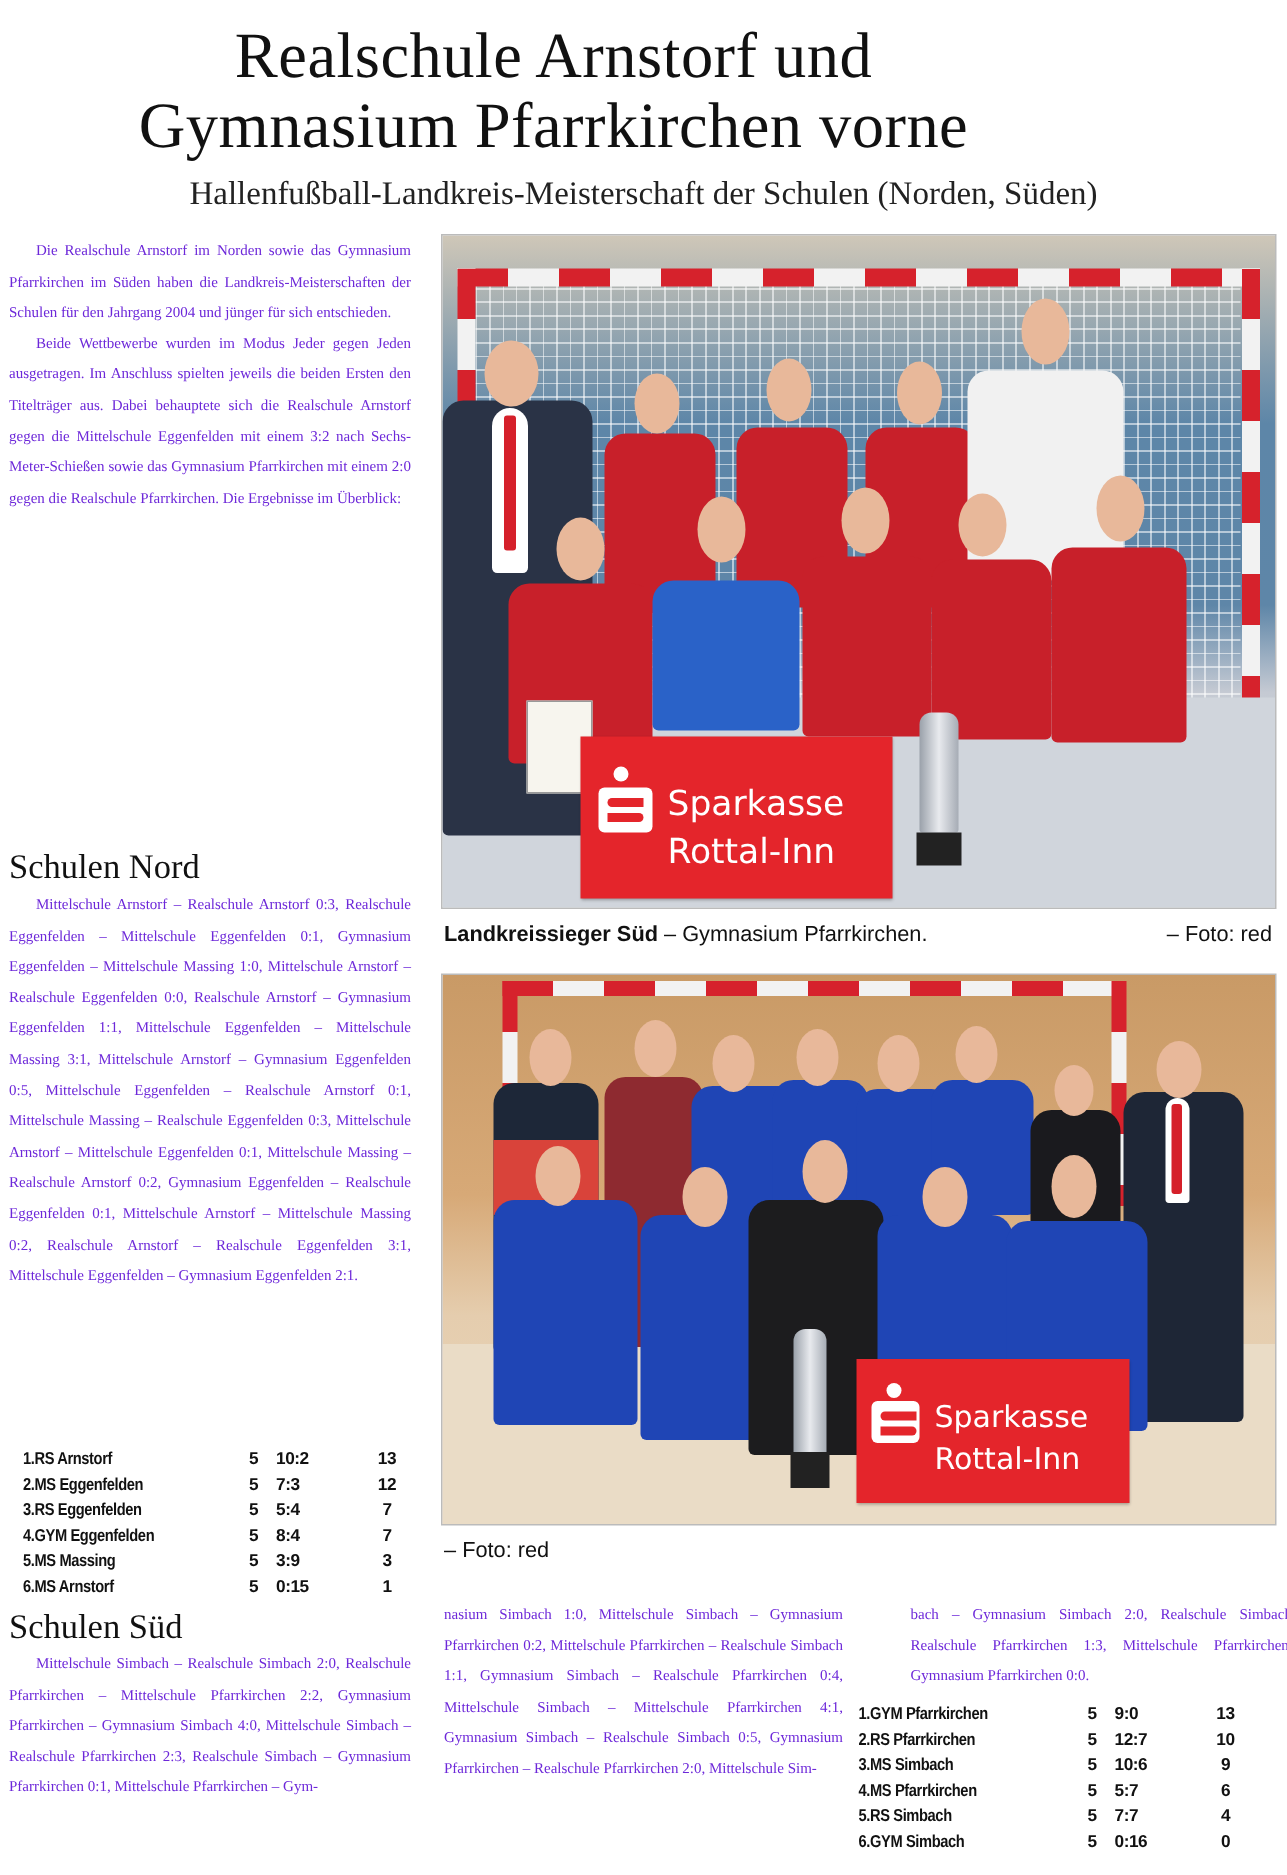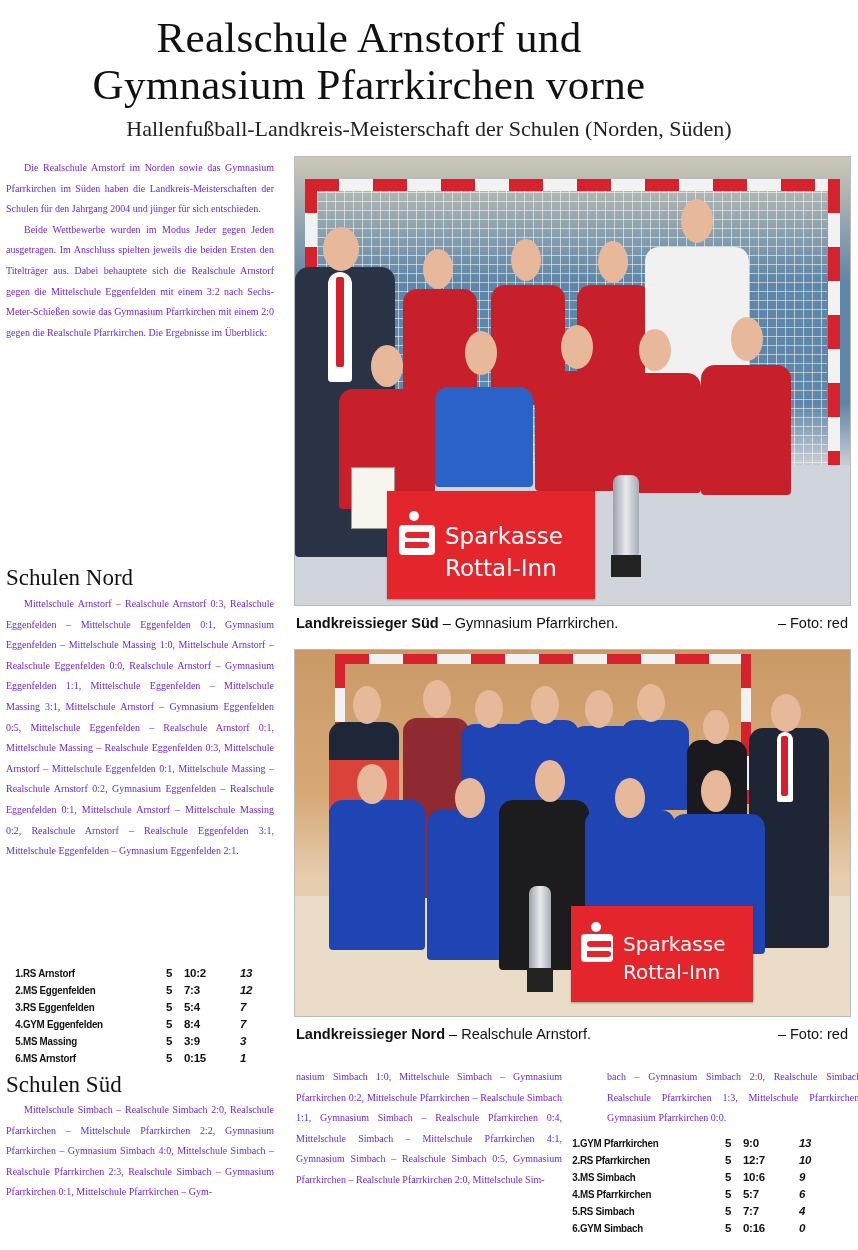--- a/index.html
+++ b/index.html
@@ -30,21 +30,21 @@
     position: absolute; font-family: "Liberation Serif", serif; font-size: 23px; line-height: 26px; color: #111;
   }
   .sh-nord { left: 6px; top: 565px; }
   .sh-sued { left: 6px; top: 1072px; }
 
   .standings { position: absolute; font-family: "Liberation Sans", sans-serif; font-weight: bold; font-size: 11.5px; line-height: 17px; color: #111; letter-spacing: -0.3px; }
   .standings .row { display: flex; height: 17px; }
   .standings .team { width: 148px; padding-left: 11px; transform: scaleX(0.85); transform-origin: left; white-space: nowrap; }
   .standings .games { width: 30px; text-align: center; }
   .standings .goals { width: 56px; text-align: left; }
-  .standings .pts { width: 36px; text-align: left; font-style: italic; }
+  .standings .pts { width: 36px; text-align: center; }
   .st-nord { left: 6px; top: 965px; width: 270px; }
   .st-sued { left: 563px; top: 1135px; width: 272px; }
   .st-sued .team { width: 150px; }
 
   .photo { position: absolute; overflow: hidden; border: 1px solid #bbb; }
   .photo1 { left: 294px; top: 156px; width: 557px; height: 450px; background: linear-gradient(180deg, #cfc7b8 0%, #5d86a8 28%, #5e86a8 55%, #c5cad3 68%, #d5d9df 100%); }
   .photo2 { left: 294px; top: 649px; width: 557px; height: 368px; background: linear-gradient(180deg, #c99a66 0%, #d7a977 40%, #e5cdae 62%, #ead7bd 100%); }
 
   .goal-top { position: absolute; height: 12px; background: repeating-linear-gradient(90deg, #d6222c 0 34px, #f2f2f2 34px 68px); }
   .goal-post { position: absolute; width: 12px; background: repeating-linear-gradient(180deg, #d6222c 0 34px, #f2f2f2 34px 68px); }
@@ -269,15 +269,14 @@
   <div class="trophy-base" style="left:232px;top:318px;width:26px;height:24px;"></div>
 
   <div class="sponsor" style="left:276px;top:256px;width:182px;height:96px;">
     <div class="dot" style="left:20px;top:16px;"></div>
     <div class="logo" style="left:10px;top:28px;width:32px;height:28px;"></div>
     <div class="name1" style="left:52px;top:26px;font-size:20px;">Sparkasse</div>
     <div class="name2" style="left:52px;top:54px;font-size:20px;">Rottal-Inn</div>
   </div>
 </div>
 <div class="caption cap2">
-  <span><b>Landkreissieger Nord</b><span> – Realschule Arnstorf.</span></span>
   <span>–  Foto: red</span>
 </div>
 
 </body></html>

